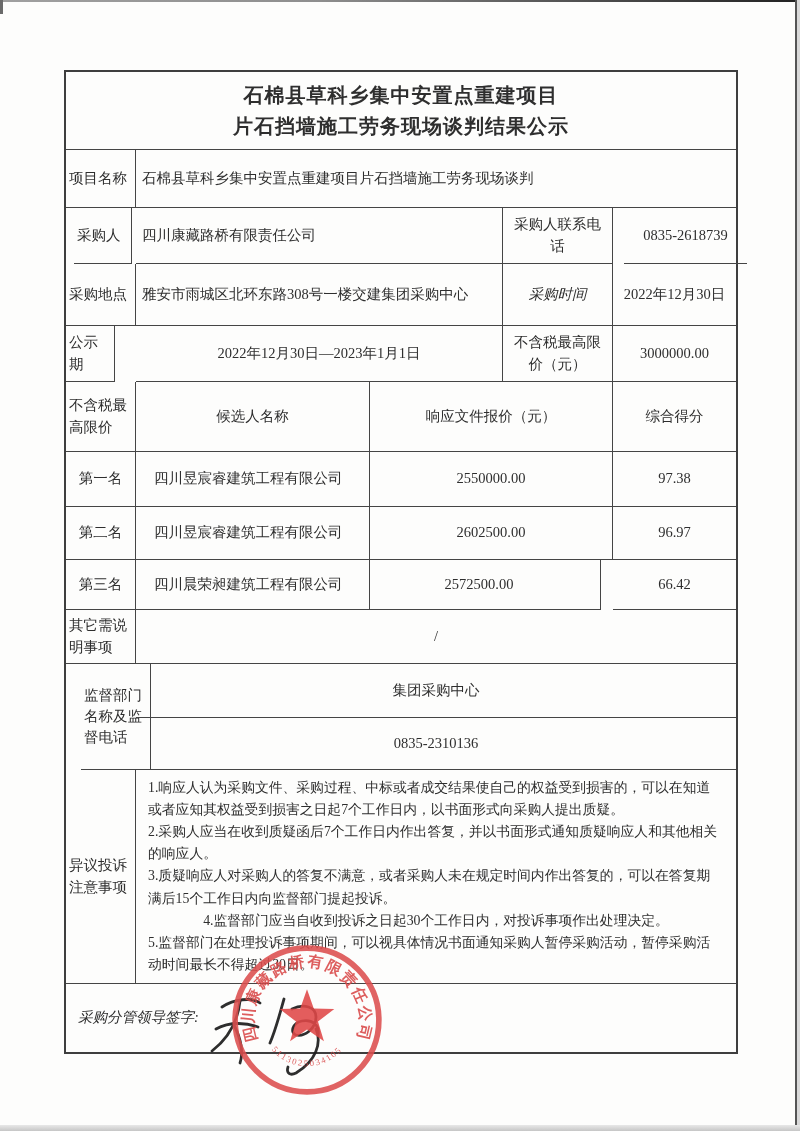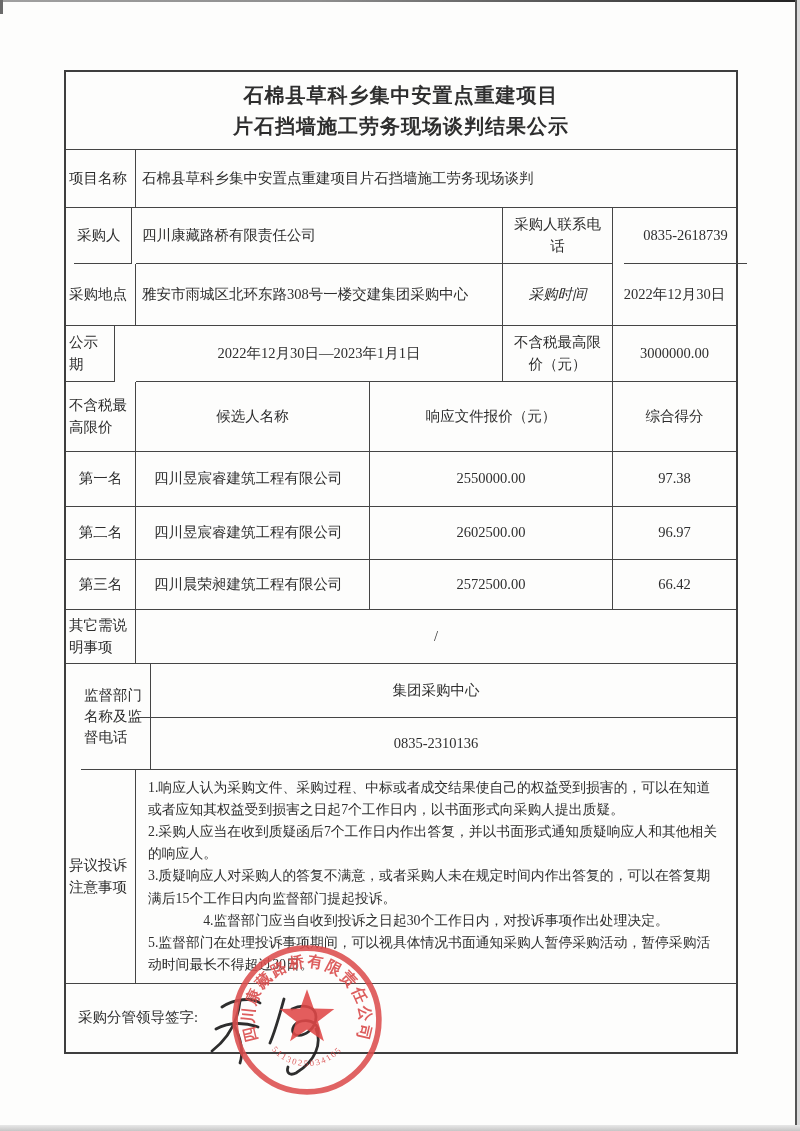--- a/index.html
+++ b/index.html
@@ -85,40 +85,40 @@
     <div class="cell ctr" style="left:304px;top:380px;width:243px;height:55px;text-align:center;">2550000.00</div>
     <div class="cell ctr no-r" style="left:547px;top:380px;width:123px;height:55px;">97.38</div>
 
     <div class="cell ctr" style="left:0;top:435px;width:70px;height:53px;">第二名</div>
     <div class="cell name" style="left:70px;top:435px;width:234px;height:53px;">四川昱宸睿建筑工程有限公司</div>
     <div class="cell ctr" style="left:304px;top:435px;width:243px;height:53px;">2602500.00</div>
     <div class="cell ctr no-r" style="left:547px;top:435px;width:123px;height:53px;">96.97</div>
 
     <div class="cell ctr" style="left:0;top:488px;width:70px;height:50px;">第三名</div>
     <div class="cell name" style="left:70px;top:488px;width:234px;height:50px;">四川晨荣昶建筑工程有限公司</div>
-    <div class="cell ctr" style="left:304px;top:488px;width:243px;height:50px;">2572500.00</div>
+    <div class="cell ctr" style="left:292px;top:488px;width:243px;height:50px;">2572500.00</div>
     <div class="cell ctr no-r" style="left:547px;top:488px;width:123px;height:50px;">66.42</div>
 
     <div class="cell lbl" style="left:0;top:538px;width:70px;height:54px;">其它需说明事项</div>
     <div class="cell ctr no-r" style="left:70px;top:538px;width:600px;height:54px;">/</div>
 
     <div class="cell lbl" style="left:0;top:592px;width:70px;height:106px;margin-left:15px;">监督部门名称及监督电话</div>
     <div class="cell ctr no-r" style="left:70px;top:592px;width:600px;height:54px;">集团采购中心</div>
     <div class="cell ctr no-r" style="left:70px;top:646px;width:600px;height:52px;">0835-2310136</div>
 
     <div class="cell lbl" style="left:0;top:698px;width:70px;height:214px;">异议投诉注意事项</div>
     <div class="cell obj no-r" style="left:70px;top:698px;width:600px;height:214px;">
       <div>1.响应人认为采购文件、采购过程、中标或者成交结果使自己的权益受到损害的，可以在知道或者应知其权益受到损害之日起7个工作日内，以书面形式向采购人提出质疑。</div>
       <div>2.采购人应当在收到质疑函后7个工作日内作出答复，并以书面形式通知质疑响应人和其他相关的响应人。</div>
       <div>3.质疑响应人对采购人的答复不满意，或者采购人未在规定时间内作出答复的，可以在答复期满后15个工作日内向监督部门提起投诉。</div>
       <div>4.监督部门应当自收到投诉之日起30个工作日内，对投诉事项作出处理决定。</div>
       <div>5.监督部门在处理投诉事项期间，可以视具体情况书面通知采购人暂停采购活动，暂停采购活动时间最长不得超过30日。</div>
     </div>
 
-    <div class="cell sig-label no-r no-b" style="left:0;top:912px;width:670px;height:68px;">
+    <div class="cell sig-label no-r no-b" style="left:0;top:912px;width:670px;height:68px;font-style:italic;">
       <span>采购分管领导签字:</span>
     </div>
   </div>
 
   <svg class="signature" viewBox="0 0 140 100">
     <g fill="none" stroke="#1d1d1d" stroke-width="2.8" stroke-linecap="round">
       <path d="M22,22 C34,14 52,12 60,18"></path>
       <path d="M40,16 C38,34 30,52 12,66"></path>
       <path d="M16,44 C30,36 48,38 58,42"></path>
       <path d="M34,40 C40,52 44,66 40,78"></path>

